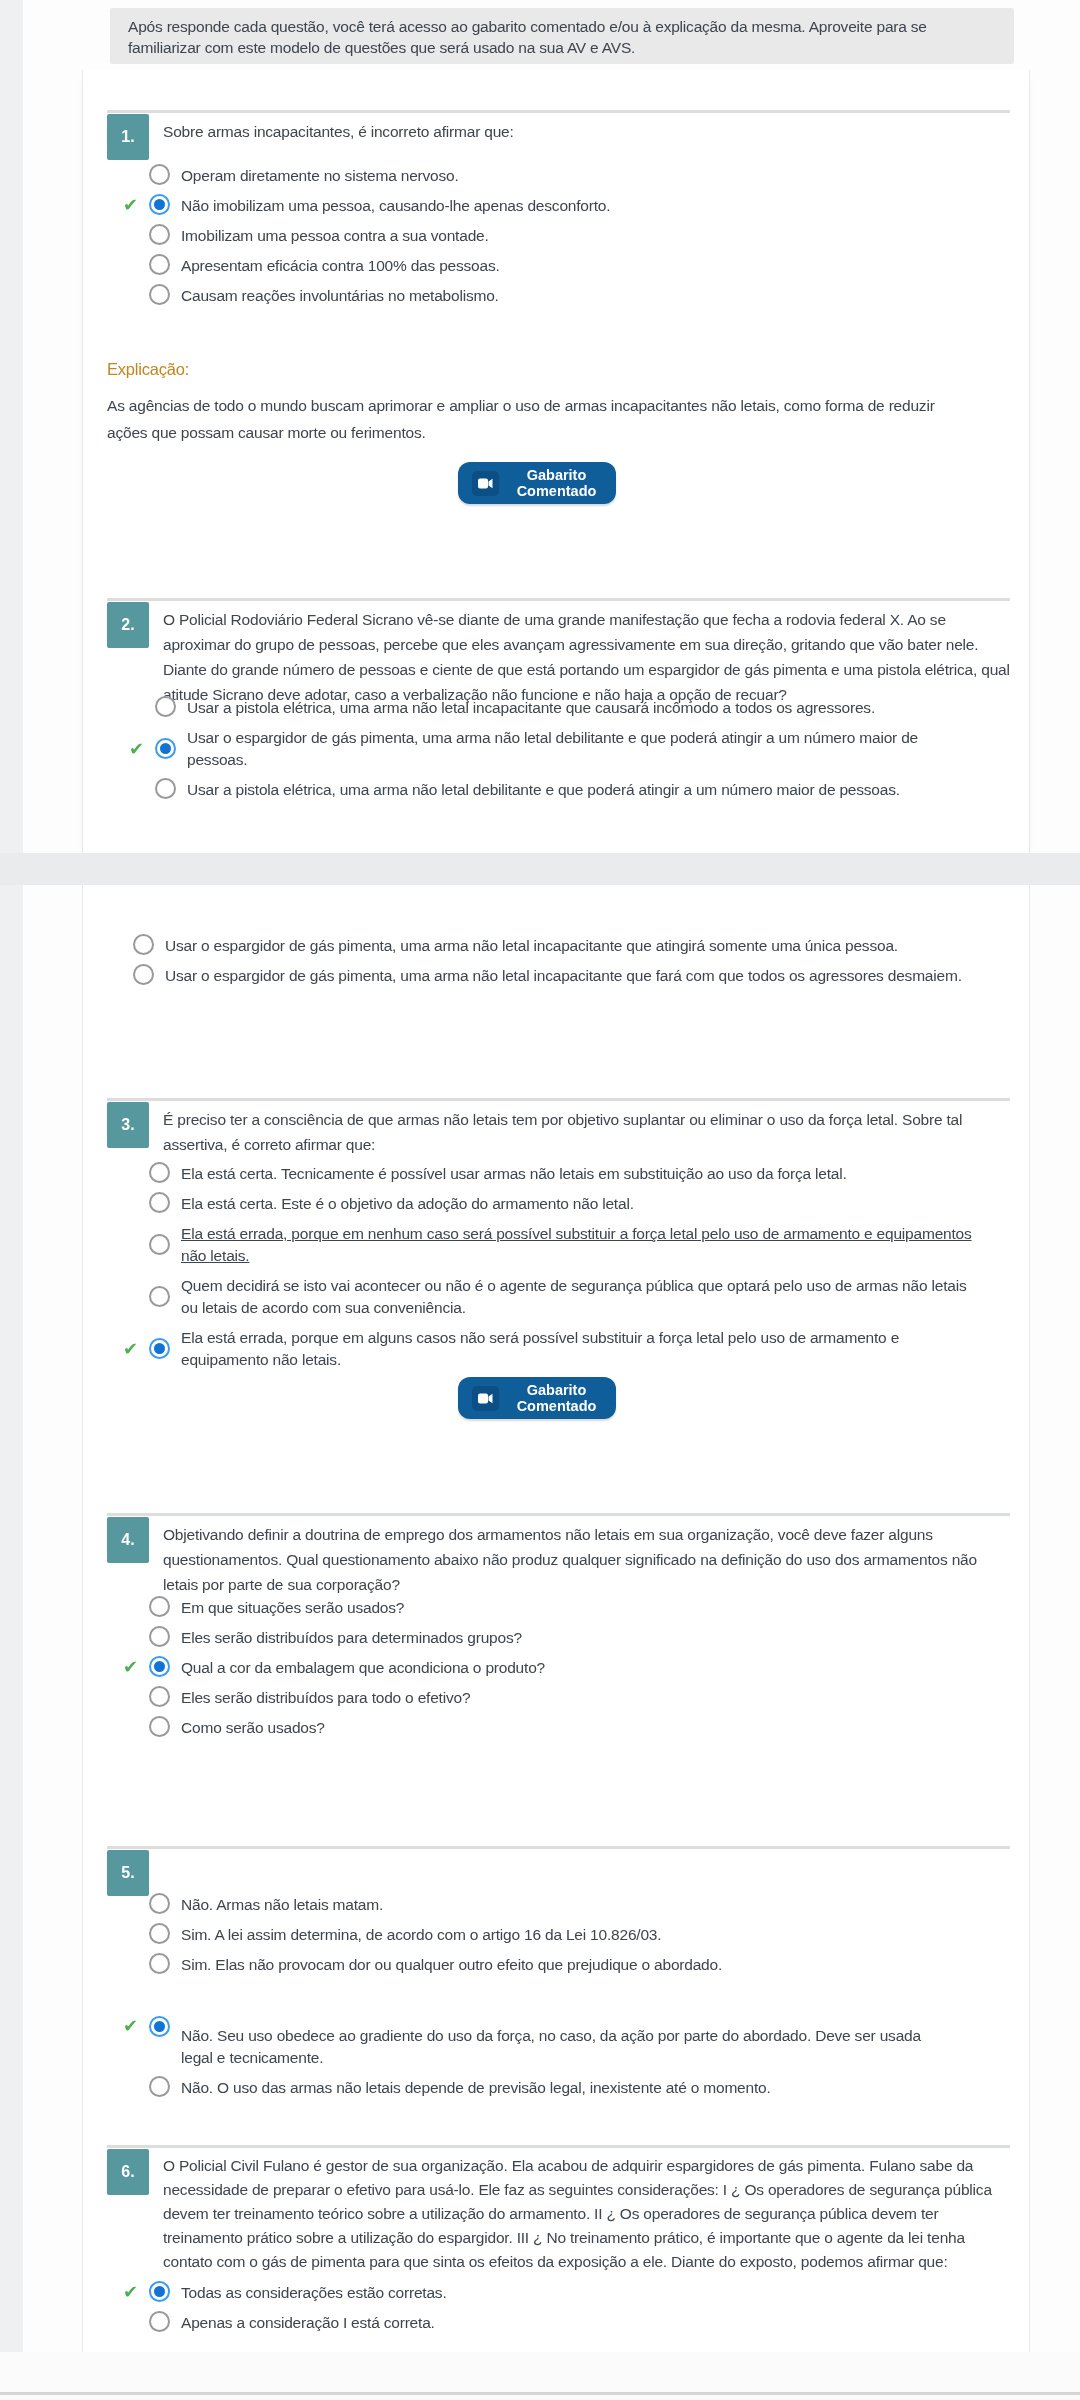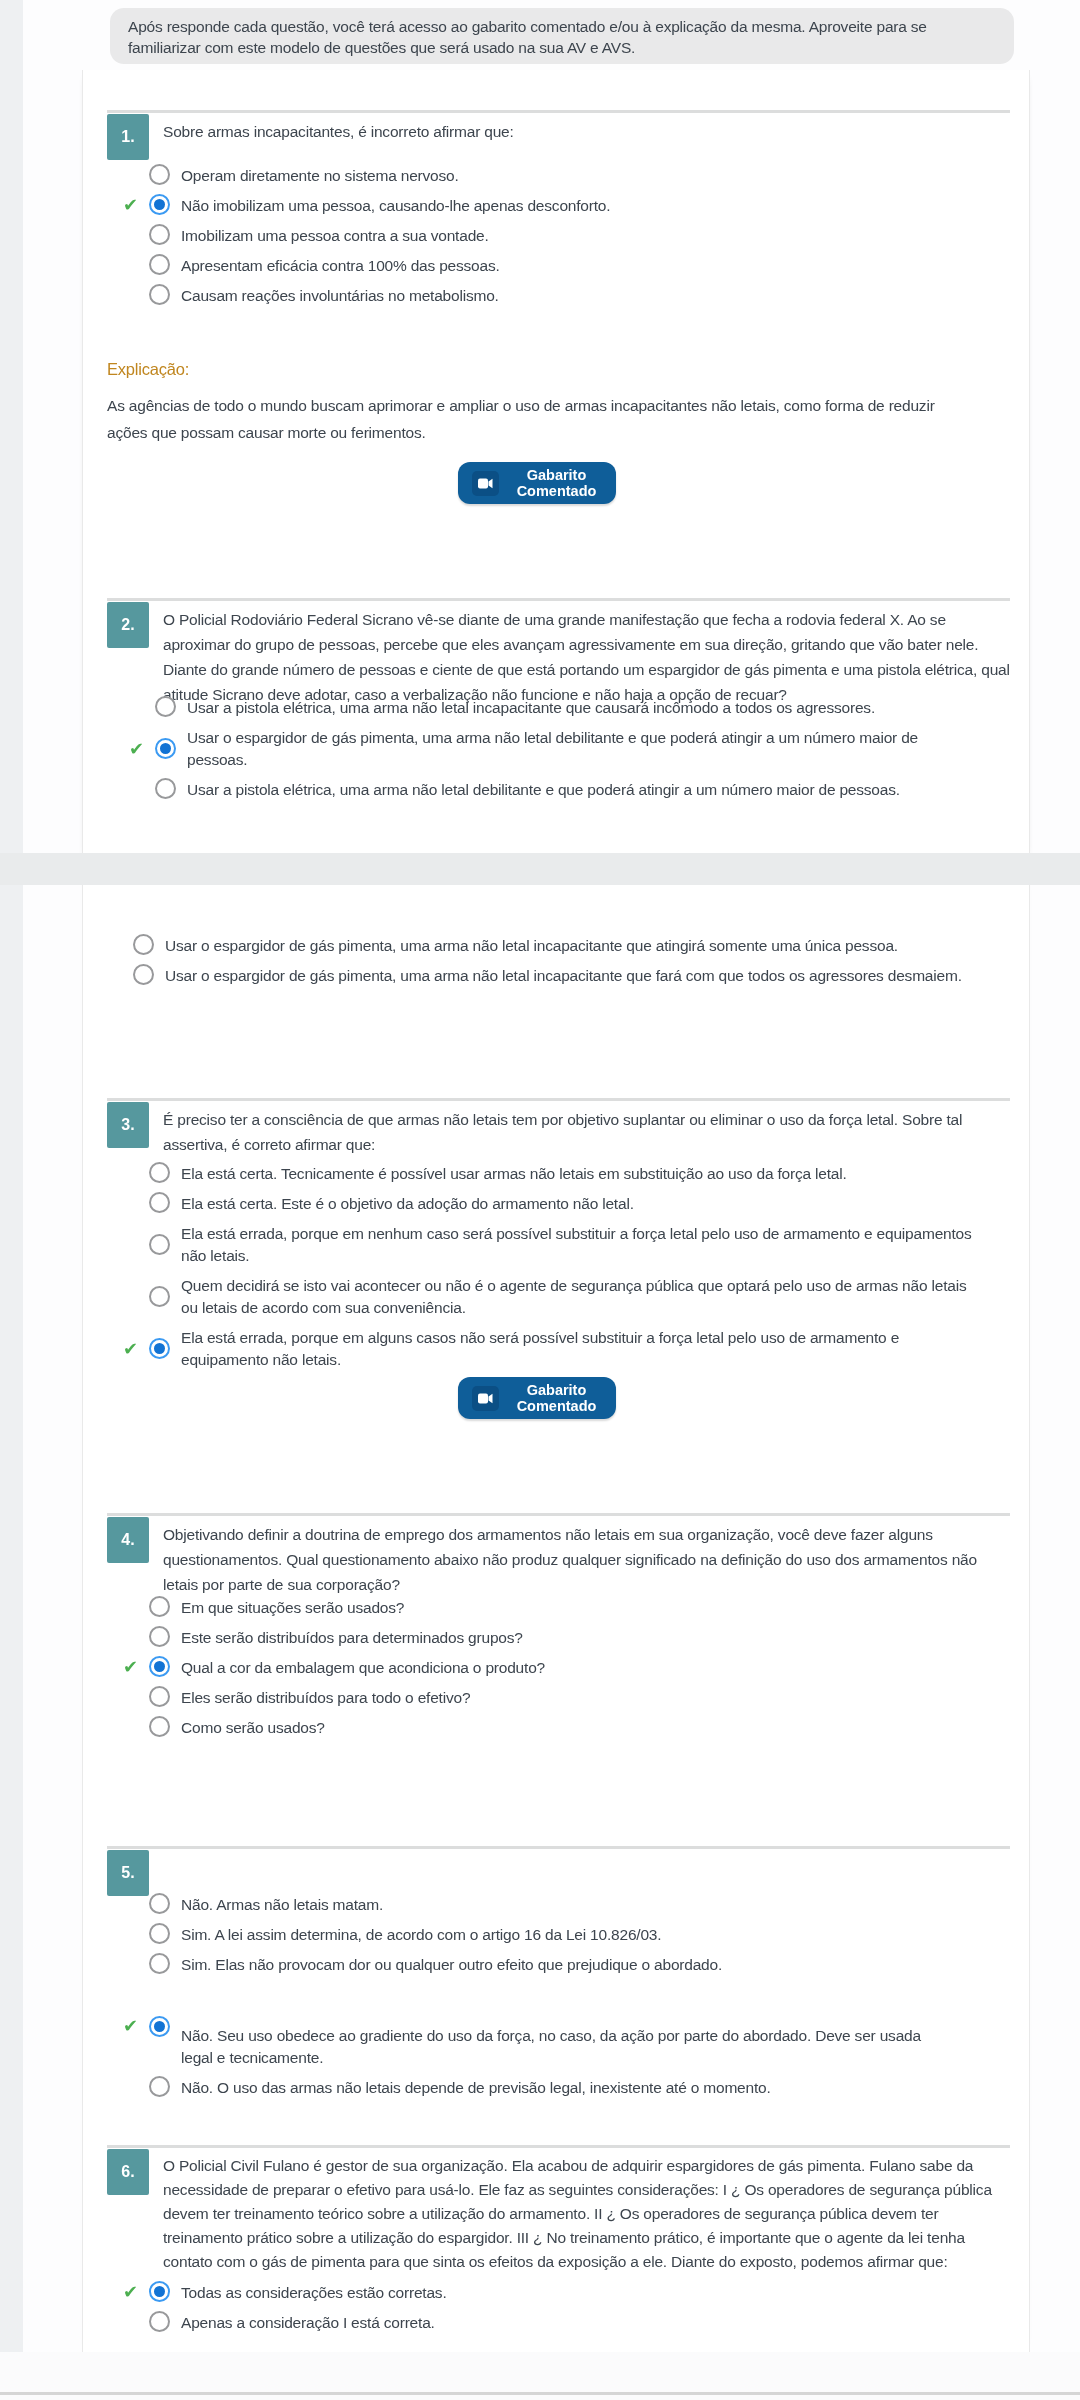--- a/index.html
+++ b/index.html
@@ -2,21 +2,21 @@
 <html><head>
 <meta charset="utf-8">
 <style>
   html,body{margin:0;padding:0;}
   body{font-family:"Liberation Sans", sans-serif; background:#ffffff;}
   .page{position:relative;width:1080px;height:2400px;background:#fdfdfe;overflow:hidden;}
 
   .left-strip{position:absolute;left:0;top:0;width:23px;height:2400px;background:#eef0f2;}
 
   .intro-box{position:absolute;left:110px;top:8px;width:904px;height:56px;background:#e9e9ea;
-    border-radius:14px;box-sizing:border-box;padding:8px 18px;color:#3d454e;
+    border-radius:2px;box-sizing:border-box;padding:8px 18px;color:#3d454e;
     font-size:15.5px;line-height:21px;letter-spacing:-0.2px;}
 
   .card{position:absolute;left:82px;width:948px;background:#ffffff;
     border-left:1px solid #e9e9e9;border-right:1px solid #e9e9e9;box-sizing:border-box;}
   .card-a{top:70px;height:783px;box-shadow:0 5px 7px -4px rgba(0,0,0,.18);}
   .card-b{top:885px;height:1467px;box-shadow:0 -4px 6px -4px rgba(0,0,0,.10);}
 
   .divider-band{position:absolute;left:0;top:853px;width:1080px;height:32px;background:#e9ebec;}
 
   .bottom-bg{position:absolute;left:0;top:2352px;width:1080px;height:48px;background:#fbfbfc;}
@@ -165,21 +165,21 @@
         <span class="lbl">Ela está certa. Tecnicamente é possível usar armas não letais em substituição ao uso da força letal.</span>
       </div>
       <div class="opt">
         <span class="chk-empty"></span>
         <span class="radio"></span>
         <span class="lbl">Ela está certa. Este é o objetivo da adoção do armamento não letal.</span>
       </div>
       <div class="opt">
         <span class="chk-empty"></span>
         <span class="radio" style="align-self:center;"></span>
-        <span class="lbl" style="max-width:800px;">Ela está errada, porque em nenhum caso será possível substituir a força letal pelo uso de armamento e equipamentos não letais.</span>
+        <span class="lbl" style="max-width:800px;text-decoration:underline;">Ela está errada, porque em nenhum caso será possível substituir a força letal pelo uso de armamento e equipamentos não letais.</span>
       </div>
       <div class="opt">
         <span class="chk-empty"></span>
         <span class="radio" style="align-self:center;"></span>
         <span class="lbl" style="max-width:800px;">Quem decidirá se isto vai acontecer ou não é o agente de segurança pública que optará pelo uso de armas não letais ou letais de acordo com sua conveniência.</span>
       </div>
       <div class="opt">
         <span class="chk" style="align-self:center;">✔</span>
         <span class="radio sel" style="align-self:center;"></span>
         <span class="lbl" style="max-width:740px;">Ela está errada, porque em alguns casos não será possível substituir a força letal pelo uso de armamento e equipamento não letais.</span>
@@ -205,21 +205,21 @@
     <div class="qtext">Objetivando definir a doutrina de emprego dos armamentos não letais em sua organização, você deve fazer alguns questionamentos. Qual questionamento abaixo não produz qualquer significado na definição do uso dos armamentos não letais por parte de sua corporação?</div>
     <div class="opts" style="top:83px;">
       <div class="opt">
         <span class="chk-empty"></span>
         <span class="radio"></span>
         <span class="lbl">Em que situações serão usados?</span>
       </div>
       <div class="opt">
         <span class="chk-empty"></span>
         <span class="radio"></span>
-        <span class="lbl">Este serão distribuídos para determinados grupos?</span>
+        <span class="lbl">Eles serão distribuídos para determinados grupos?</span>
       </div>
       <div class="opt">
         <span class="chk">✔</span>
         <span class="radio sel"></span>
         <span class="lbl">Qual a cor da embalagem que acondiciona o produto?</span>
       </div>
       <div class="opt">
         <span class="chk-empty"></span>
         <span class="radio"></span>
         <span class="lbl">Eles serão distribuídos para todo o efetivo?</span>

